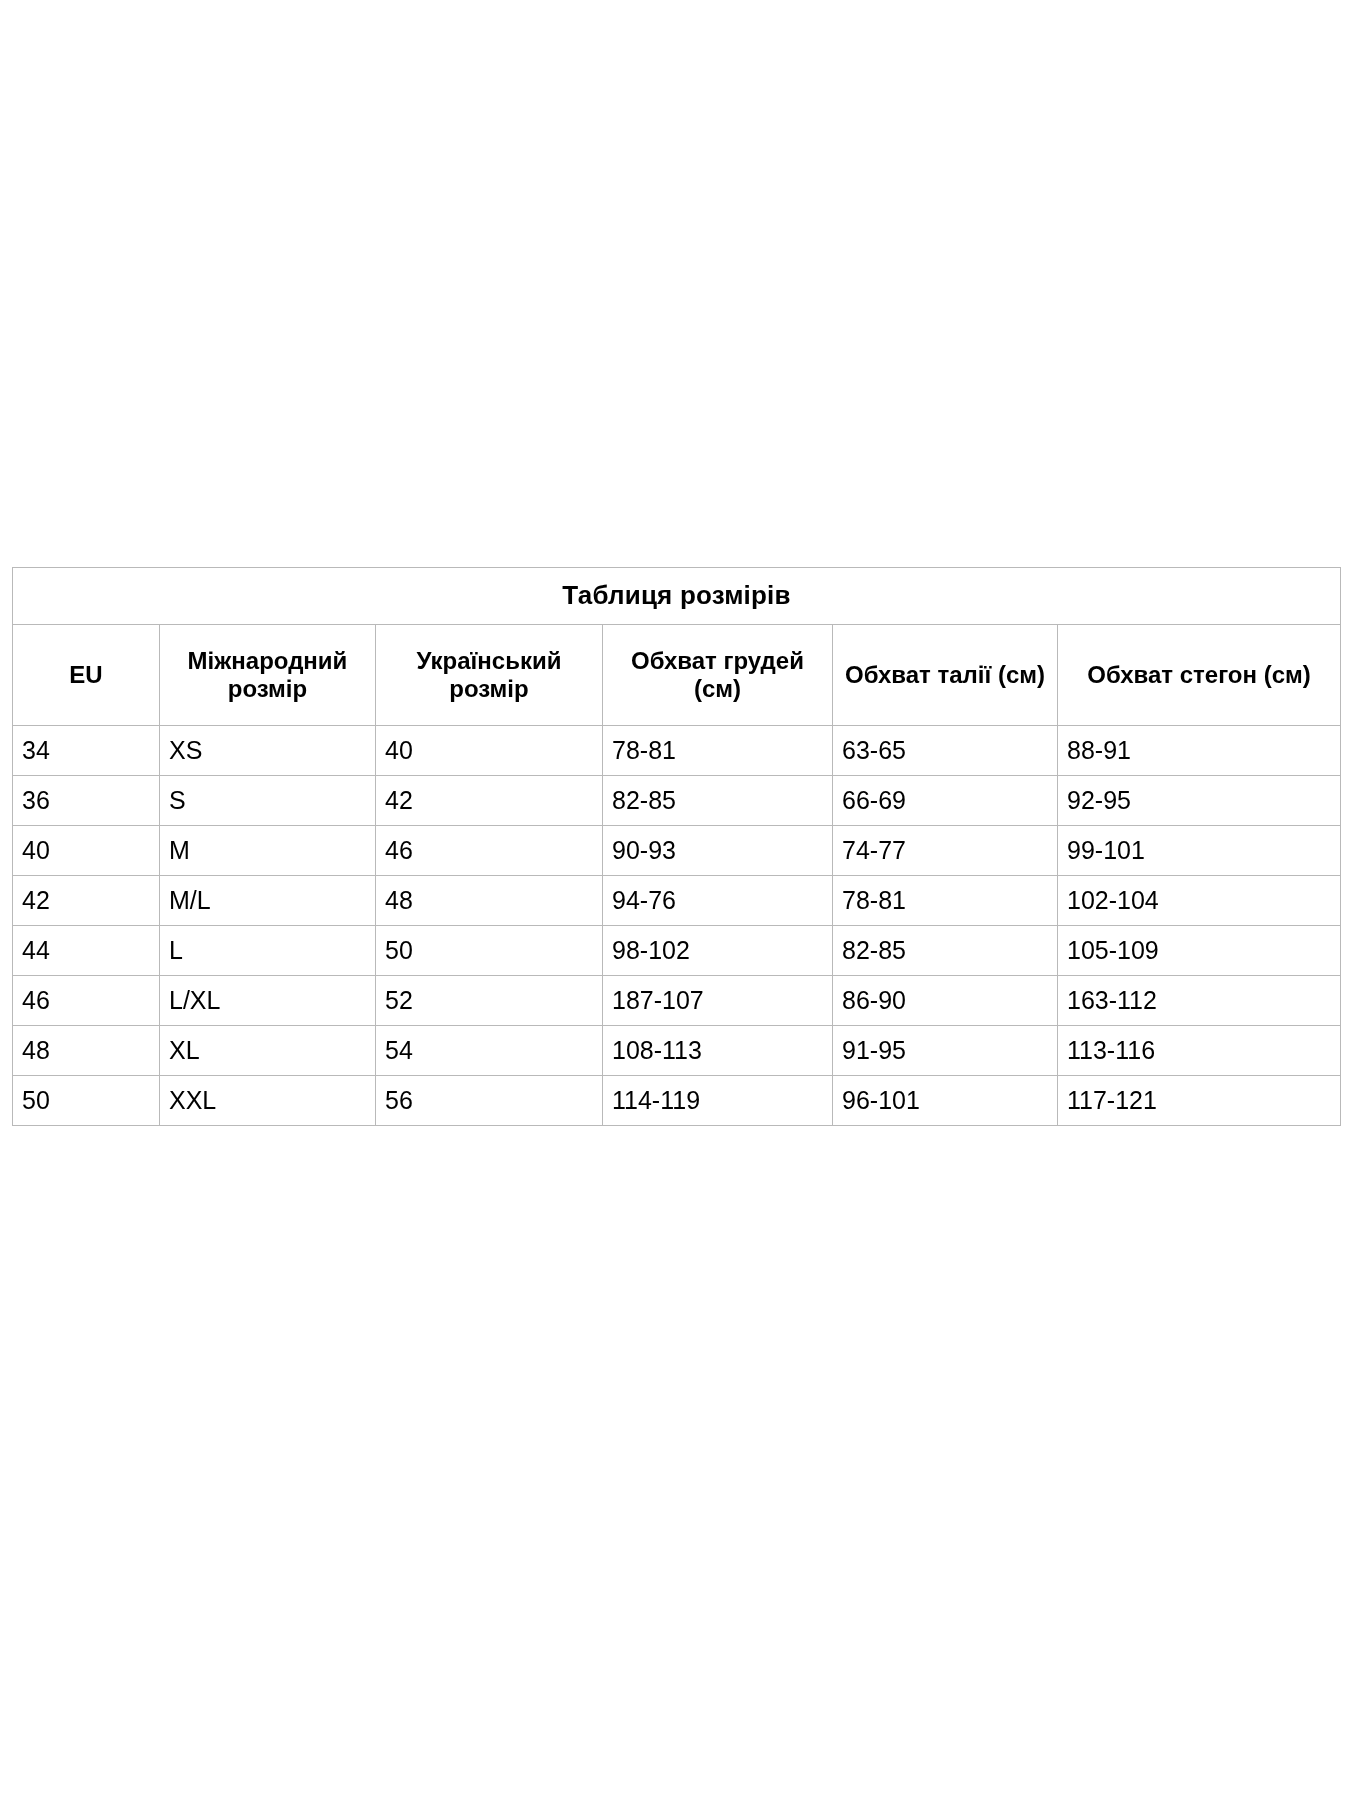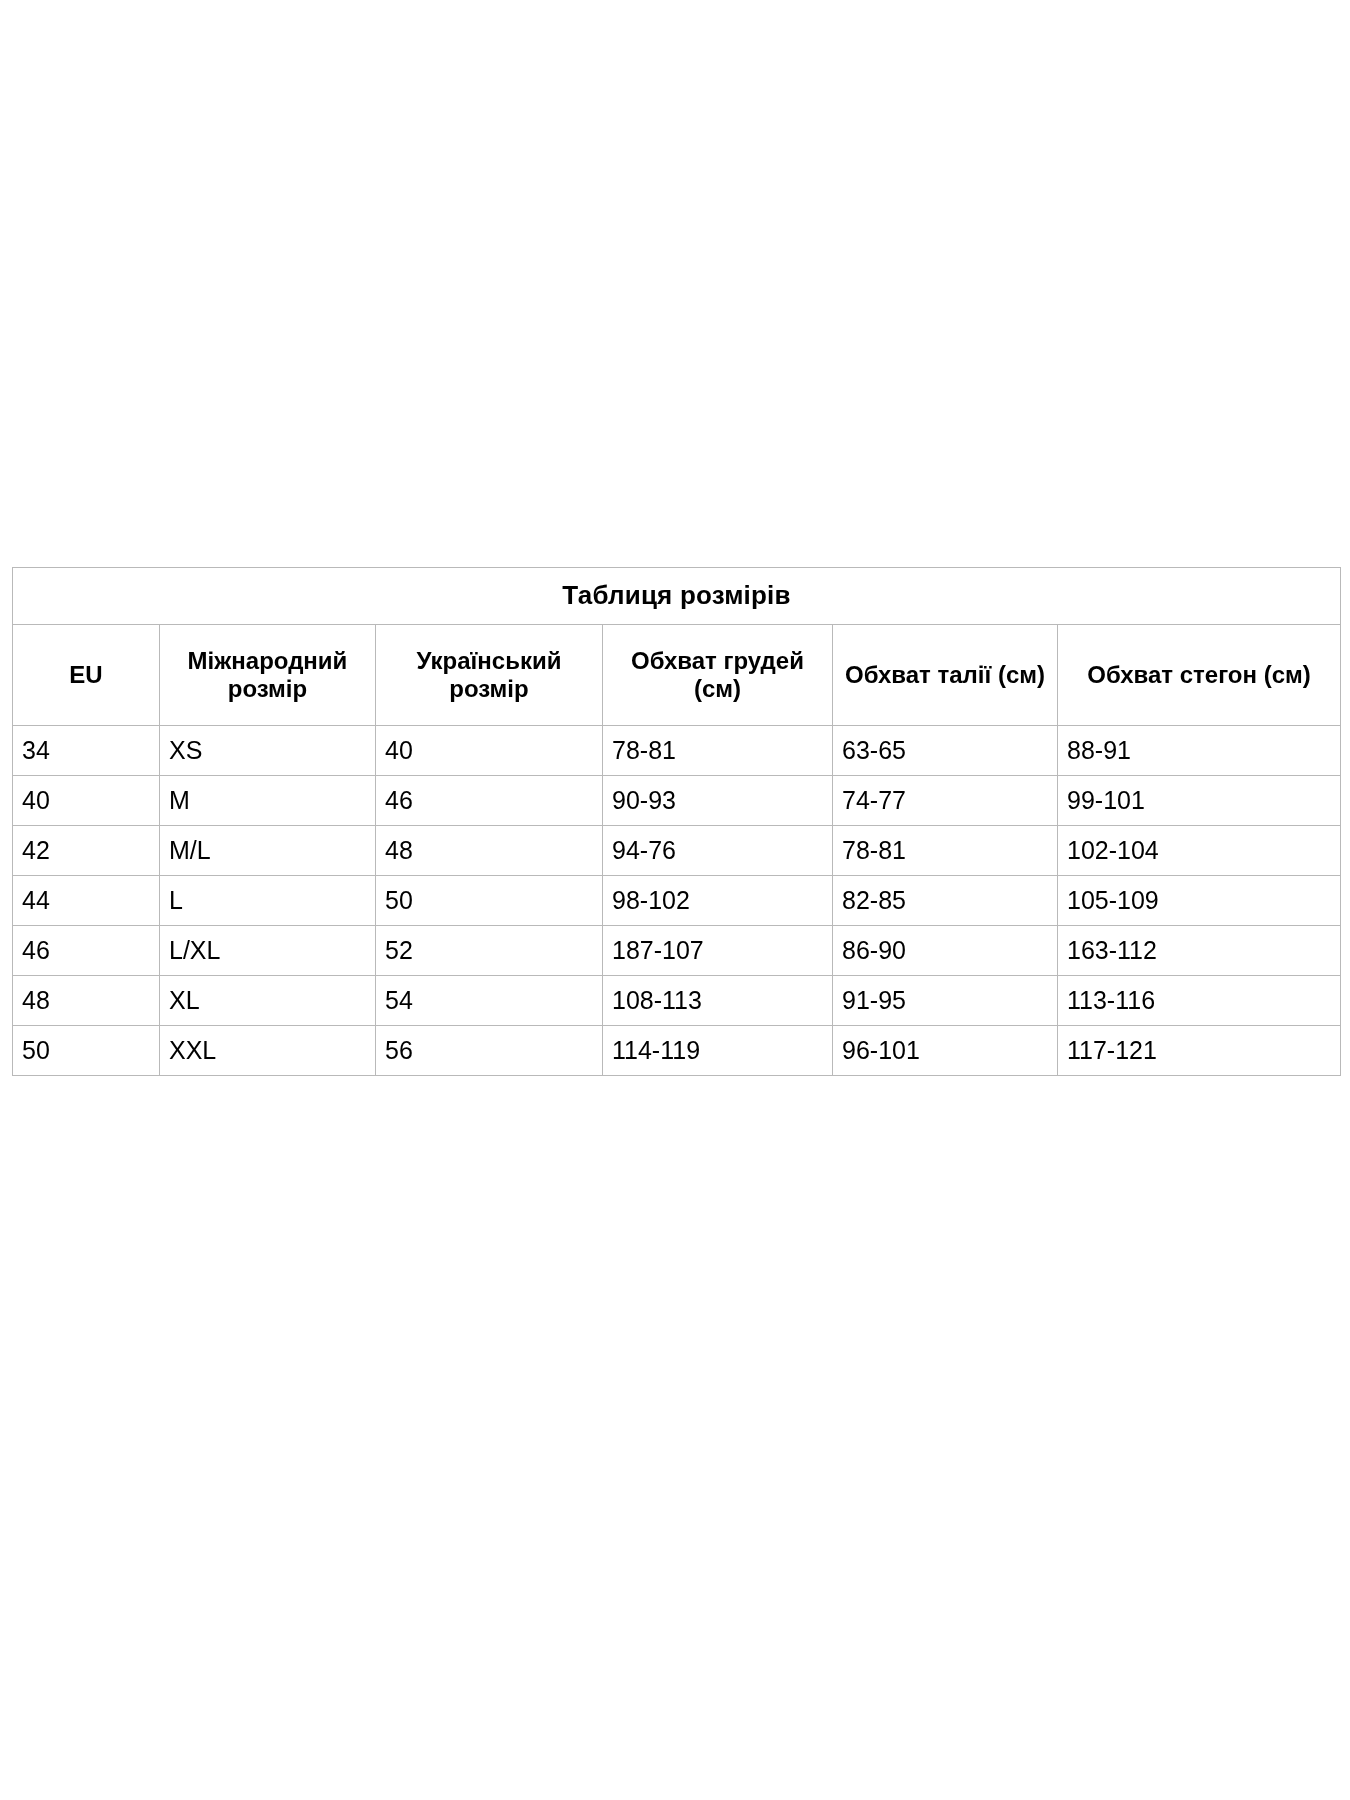--- a/index.html
+++ b/index.html
@@ -103,20 +103,28 @@
       <tbody>
         <tr>
           <td class="col-eu">34</td>
           <td>XS</td>
           <td>40</td>
           <td>78-81</td>
           <td>63-65</td>
           <td>88-91</td>
         </tr>
         <tr>
+          <td class="col-eu">36</td>
+          <td>S</td>
+          <td>42</td>
+          <td>82-85</td>
+          <td>66-69</td>
+          <td>92-95</td>
+        </tr>
+        <tr>
           <td class="col-eu">40</td>
           <td>M</td>
           <td>46</td>
           <td>90-93</td>
           <td>74-77</td>
           <td>99-101</td>
         </tr>
         <tr>
           <td class="col-eu">42</td>
           <td>M/L</td>

